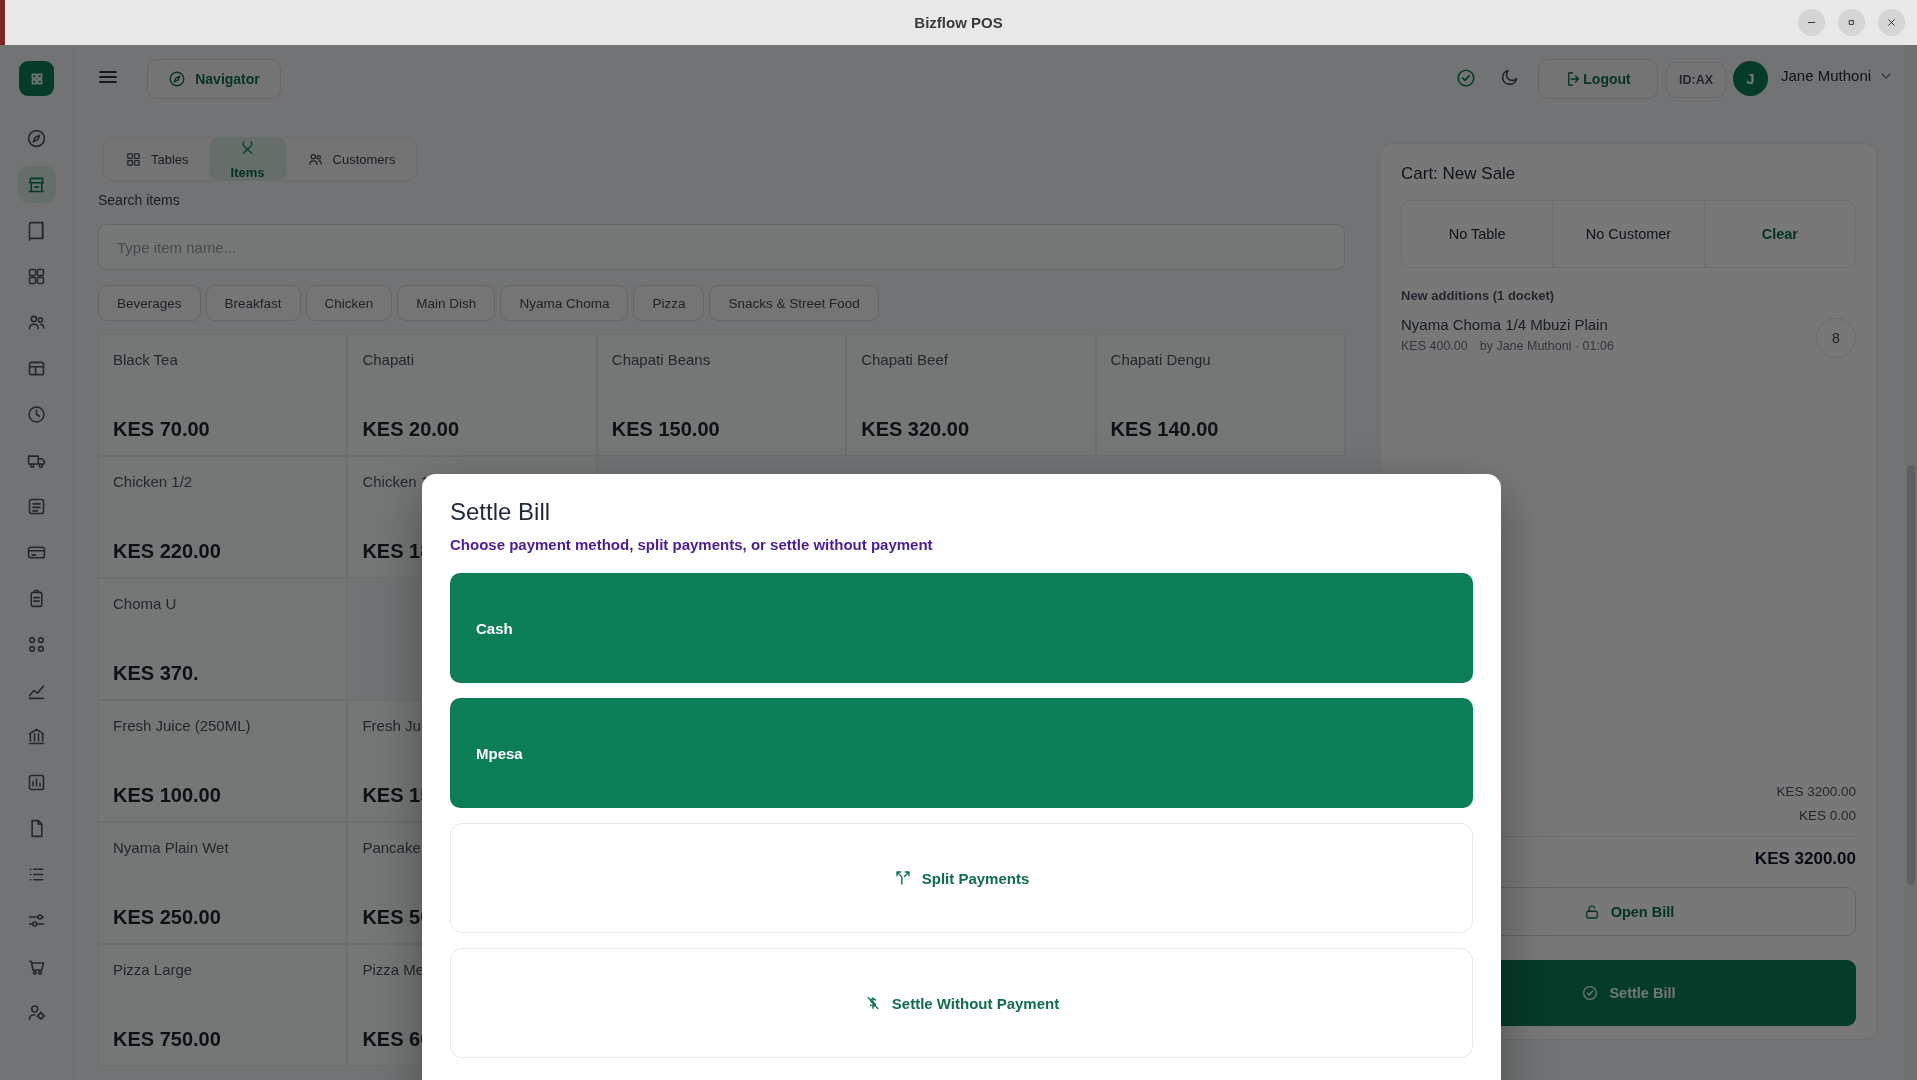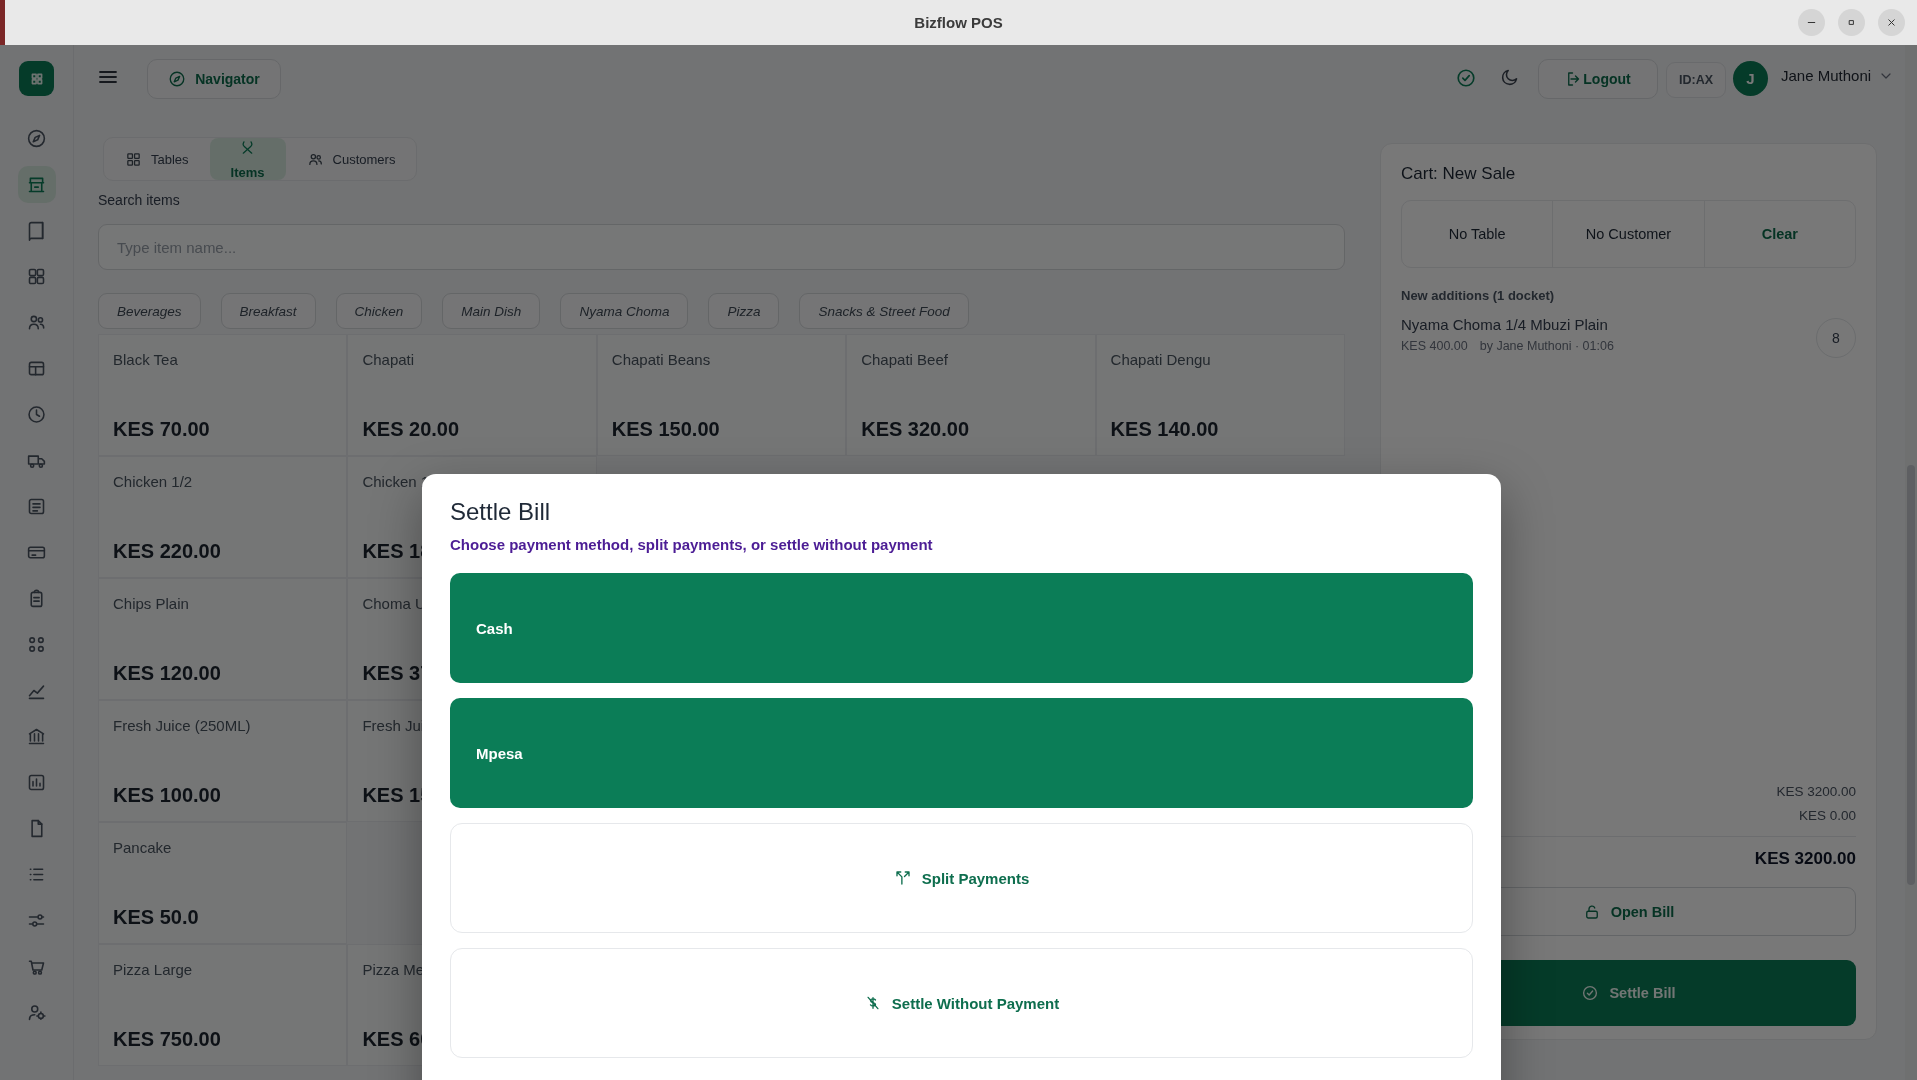--- a/index.html
+++ b/index.html
@@ -48,21 +48,21 @@
     background:#f6f7f8;overflow:hidden;z-index:1;}
   .tab{display:flex;align-items:center;justify-content:center;gap:9px;padding:0 21px;font-size:13px;color:#374151;cursor:pointer;}
   .tab .ticon{color:#3f4854;}
   .tab.active{background:#d7eae0;border-radius:8px;color:var(--accent-text);font-weight:600;flex-direction:column;}
   .tab.active .ticon{color:var(--accent);}
   
   #search-label{position:absolute;left:98px;top:192px;font-size:14px;color:#374151;z-index:1;}
   #search-input{position:absolute;left:98px;top:224px;width:1247px;height:46px;border:1px solid #d5d8dc;border-radius:9px;
     background:#fbfcfc;box-sizing:border-box;padding:0 18px;font-size:15px;color:#1f2937;font-family:inherit;z-index:1;}
   #search-input::placeholder{color:#98a0aa;}
-  #chips{position:absolute;left:98px;top:293px;display:flex;gap:20px;z-index:1;font-style:italic;}
+  #chips{position:absolute;left:98px;top:285px;display:flex;gap:5px;z-index:1;}
   .chip{height:34px;padding:0 18px;border:1px solid #d5d8dc;border-radius:9px;background:#f8f9fa;display:flex;
     align-items:center;font-size:13.5px;color:#414b57;cursor:pointer;}
   
   #grid{position:absolute;left:98px;top:334px;width:1247px;z-index:1;}
   .grow{display:grid;grid-template-columns:repeat(5,1fr);}
   .gcard{position:relative;height:122px;border:1px solid #e8eaee;background:#f9fafb;box-sizing:border-box;cursor:pointer;}
   .gcard .gname{position:absolute;left:14px;top:16px;right:10px;font-size:15px;color:#4a5560;white-space:nowrap;overflow:hidden;}
   .gcard .gprice{position:absolute;left:14px;bottom:14px;font-size:20px;font-weight:600;color:#1d2630;white-space:nowrap;}
   
   #cart{position:absolute;left:1380px;top:143px;width:497px;height:897px;background:#ffffff;border:1px solid #e7e9ec;
@@ -382,39 +382,39 @@
         <div class="gname">Chicken 1/2</div>
         <div class="gprice">KES 220.00</div>
       </div>
       <div class="gcard">
         <div class="gname">Chicken 1</div>
         <div class="gprice">KES 180.0</div>
       </div>
     </div>
     <div class="grow">
       <div class="gcard">
-        <div class="gname">Chips Plain</div>
-        <div class="gprice">KES 120.00</div>
-      </div>
-      <div class="gcard">
         <div class="gname">Choma U</div>
         <div class="gprice">KES 370.</div>
       </div>
     </div>
     <div class="grow">
       <div class="gcard">
         <div class="gname">Fresh Juice (250ML)</div>
         <div class="gprice">KES 100.00</div>
       </div>
       <div class="gcard">
         <div class="gname">Fresh Jui</div>
         <div class="gprice">KES 150.0</div>
       </div>
     </div>
     <div class="grow">
+      <div class="gcard">
+        <div class="gname">Nyama Plain Wet</div>
+        <div class="gprice">KES 250.00</div>
+      </div>
       <div class="gcard">
         <div class="gname">Pancake</div>
         <div class="gprice">KES 50.0</div>
       </div>
     </div>
     <div class="grow">
       <div class="gcard">
         <div class="gname">Pizza Large</div>
         <div class="gprice">KES 750.00</div>
       </div>

